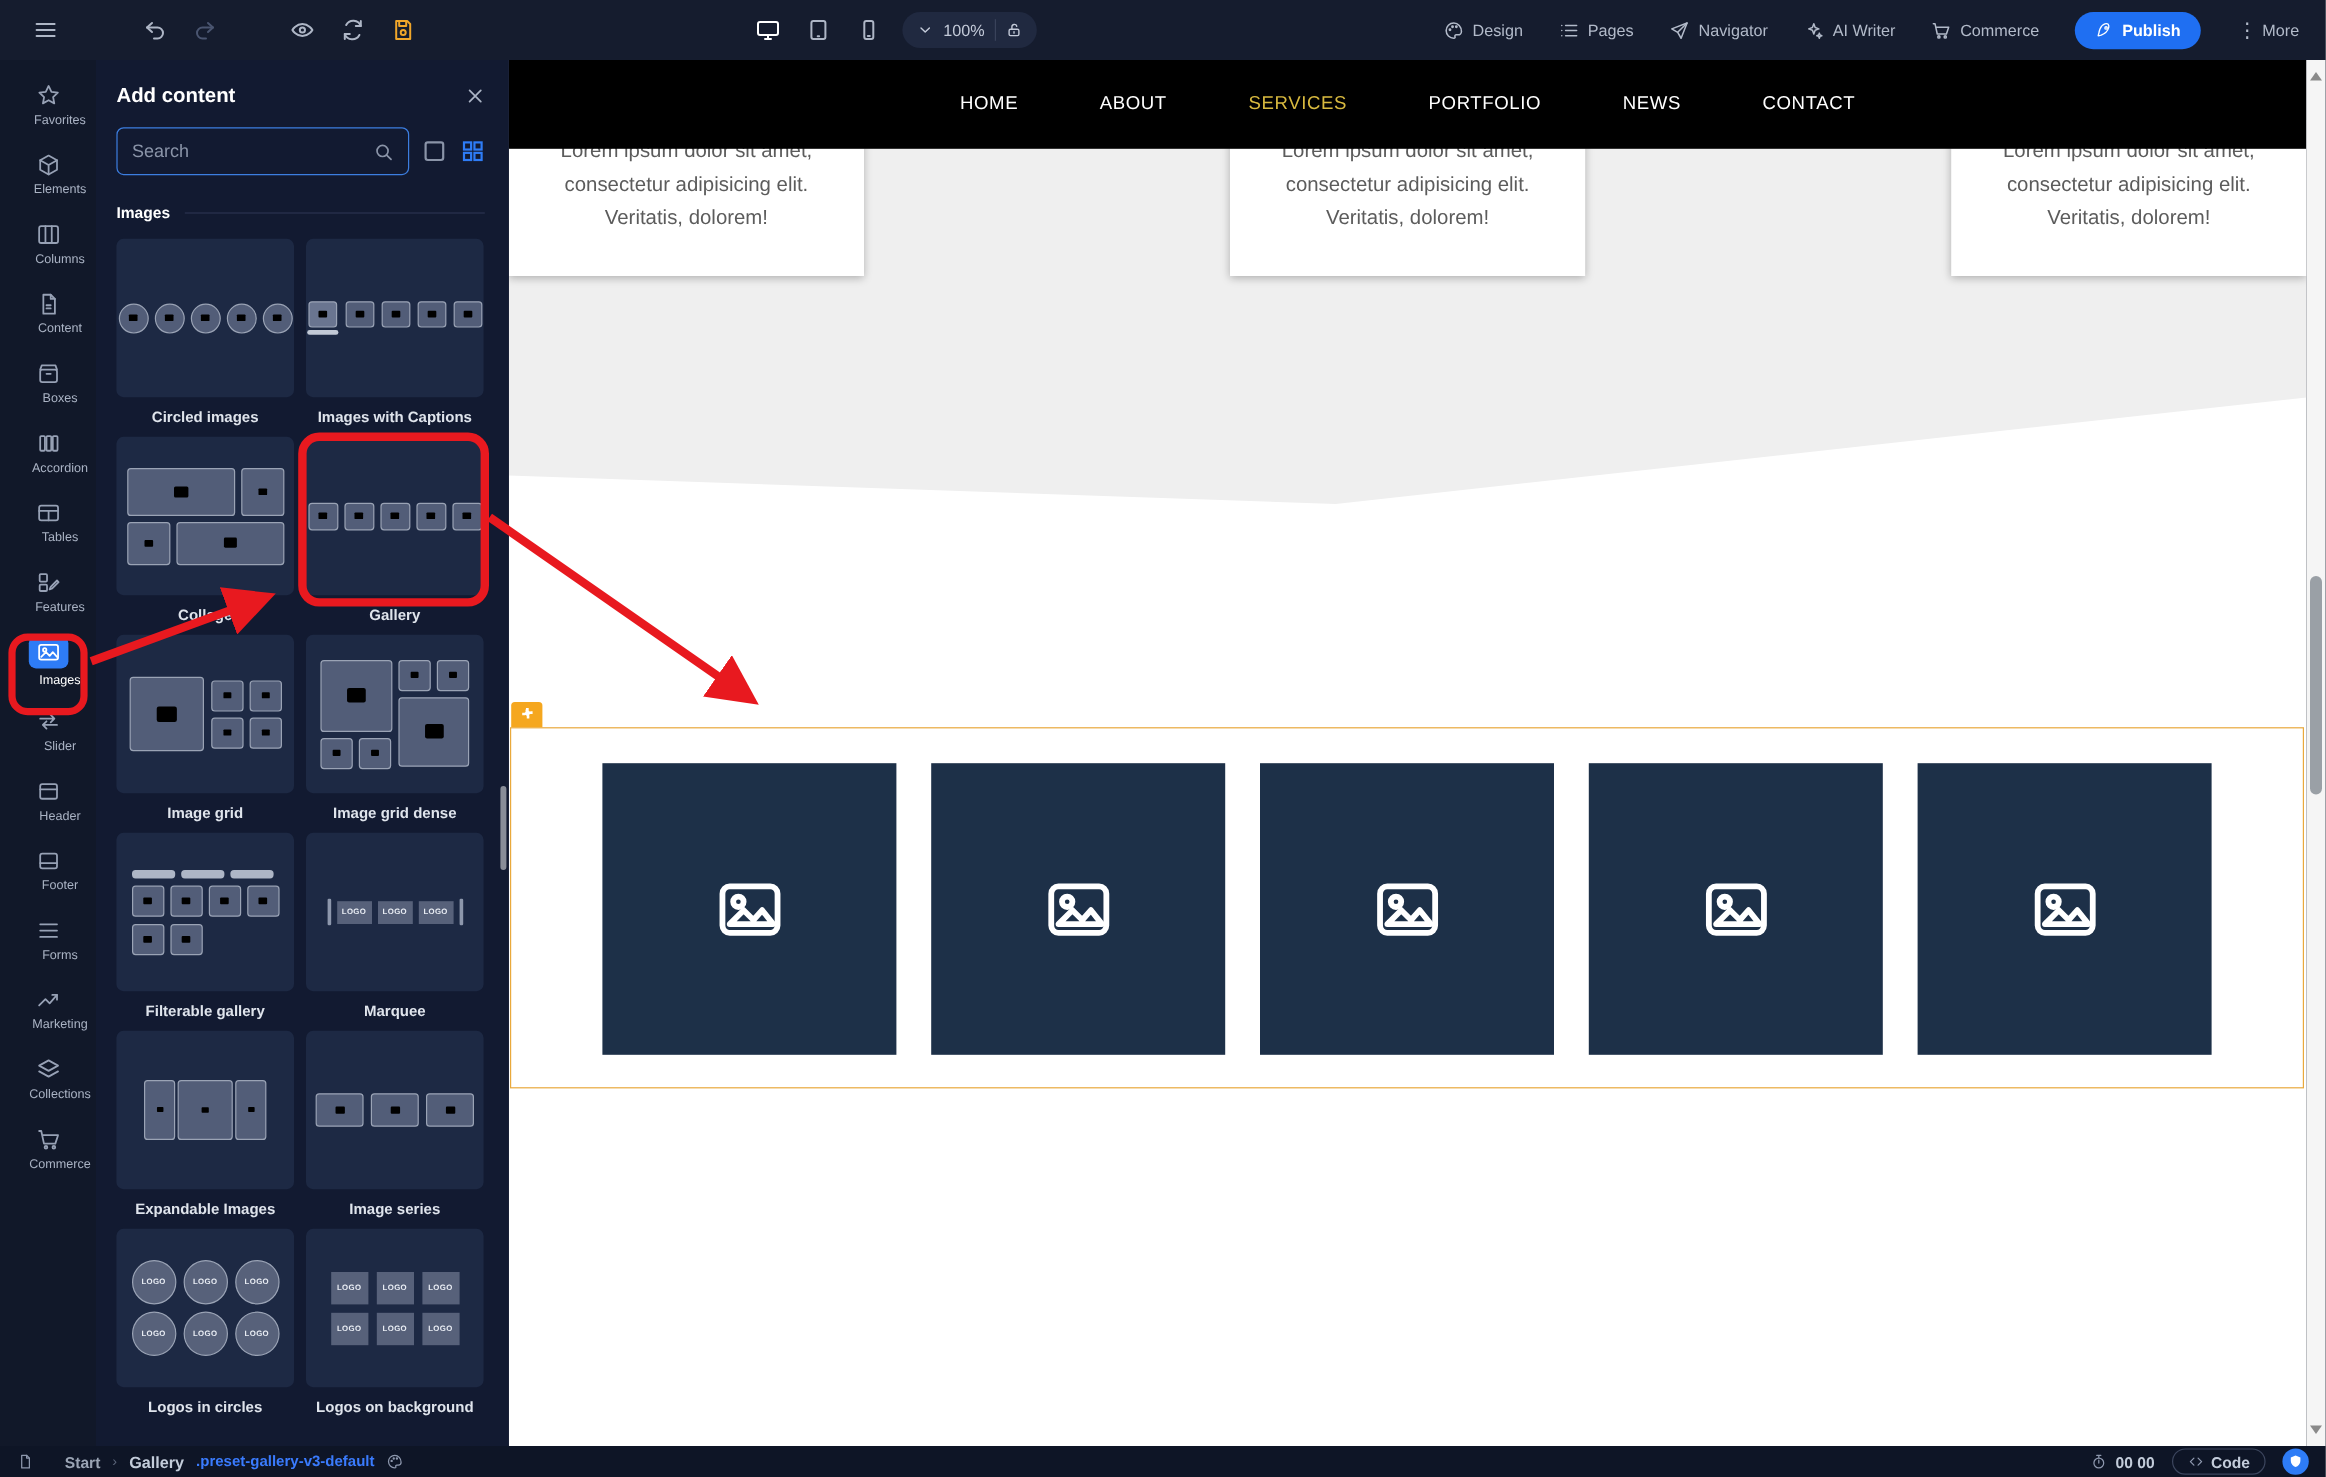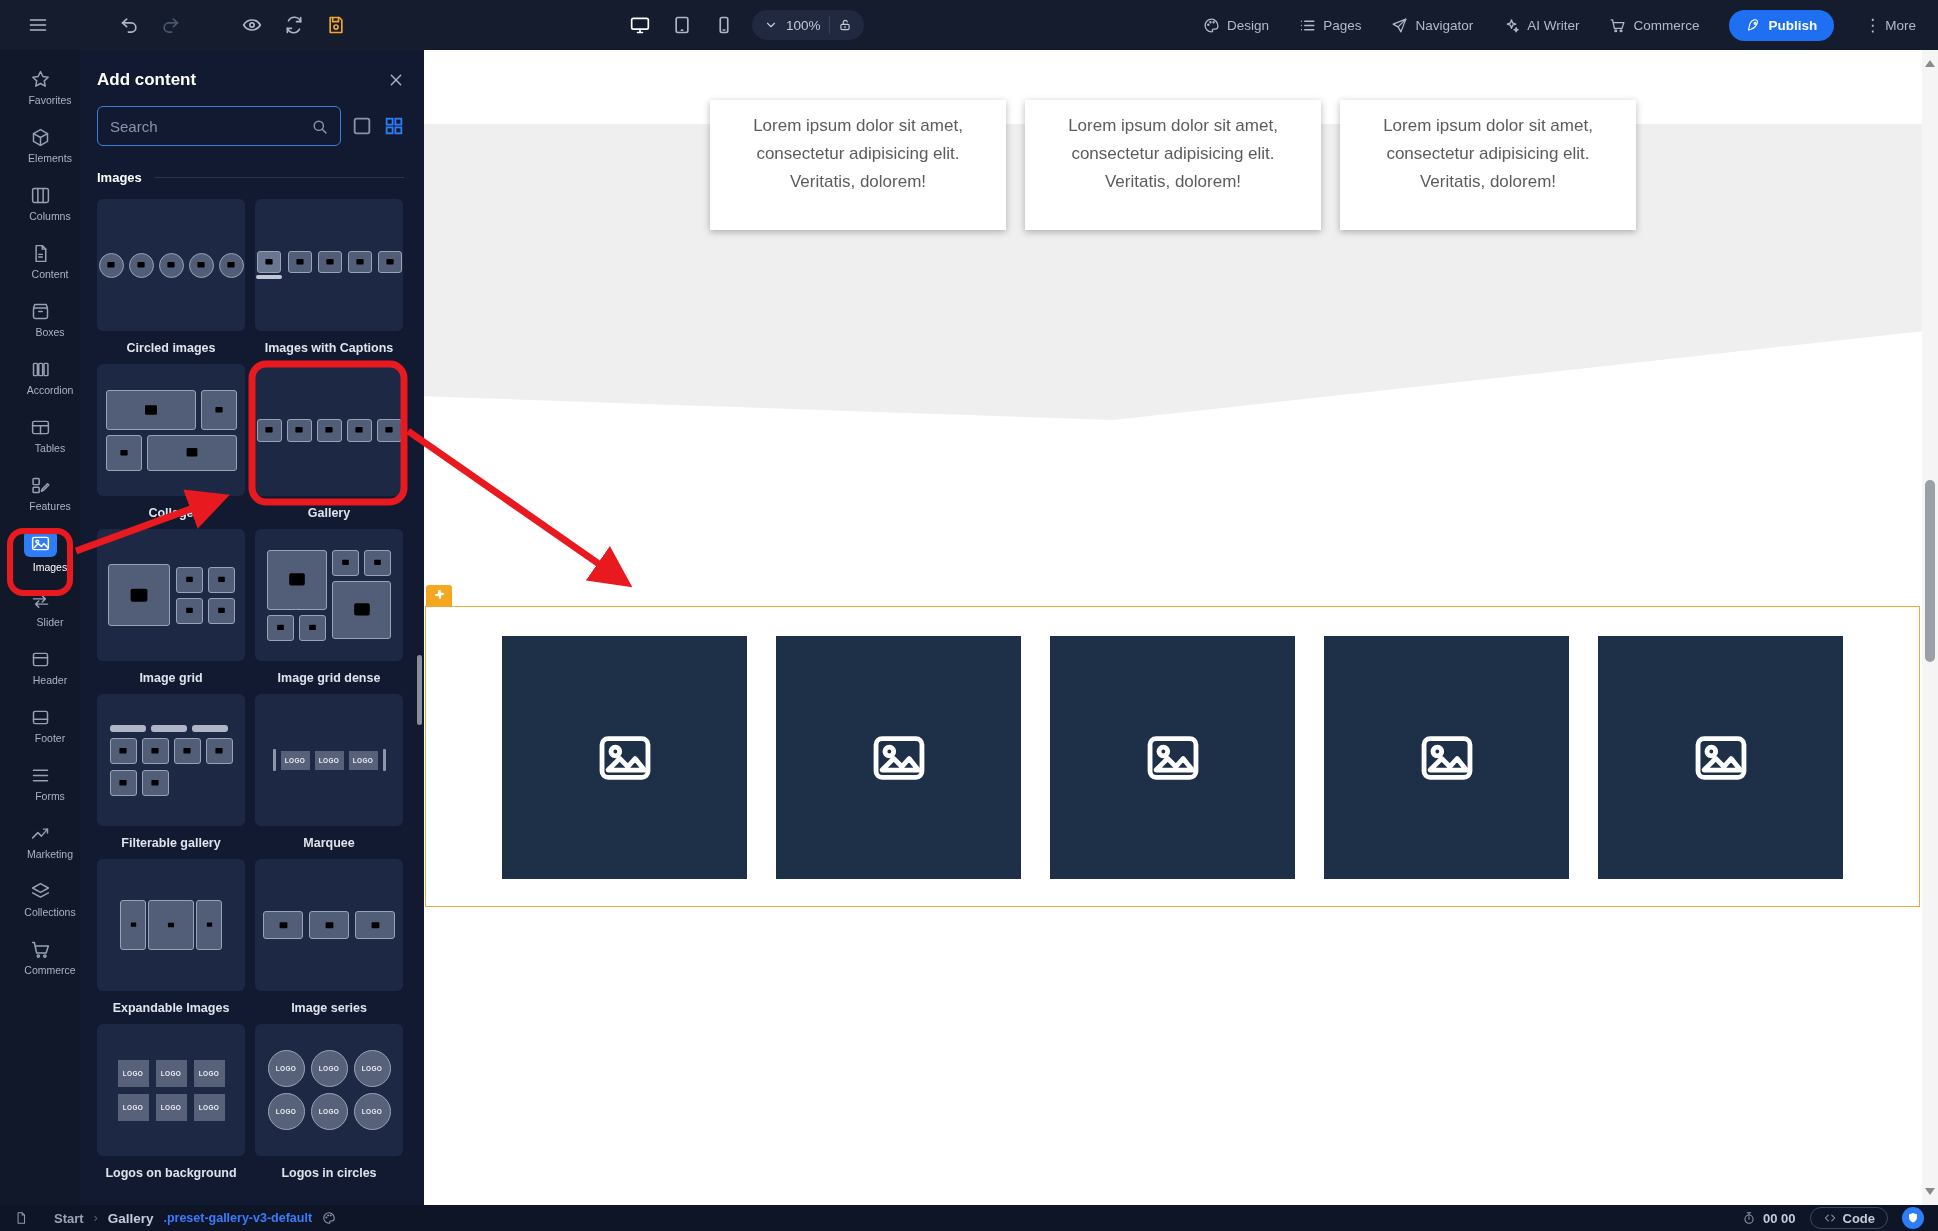--- a/index.html
+++ b/index.html
@@ -82,21 +82,21 @@
                   background:rgba(255,255,255,.5); border-radius:3px; }
 
   
   .canvas { position:absolute; left:424px; top:50px; width:1498px; height:1155px; background:#ffffff; overflow:hidden; }
   .gray-shape { position:absolute; left:0; top:74px; width:1498px; height:296px; background:#efefef;
                 clip-path:polygon(0 0,100% 0,100% 70%,46% 100%,0 92%); z-index:1; }
   .site-nav { position:absolute; left:0; top:0; width:1498px; height:74px; background:#000;
               display:flex; align-items:center; justify-content:center; gap:68px; z-index:3; }
   .nav-link { color:#fff; font-size:15.5px; letter-spacing:.5px; cursor:pointer; }
   .nav-link.active { color:#d8b93f; }
-  .cards { position:absolute; left:0; top:50px; width:1498px; display:flex; justify-content:center; gap:19px; z-index:2; }
+  .cards { position:absolute; left:0; top:50px; width:1498px; display:flex; justify-content:space-between; gap:19px; z-index:2; }
   .card { width:296px; height:130px; background:#fff; box-shadow:0 2px 7px rgba(0,0,0,.28);
           padding-top:12px; text-align:center; color:#5c5c5c; font-size:17px; line-height:28px; }
   .gallery-section { position:absolute; left:1px; top:556px; width:1495px; height:301px; background:#fff;
                      border:1px solid #e9a93c; display:flex; justify-content:center; align-items:flex-start;
                      gap:29px; padding-top:29px; z-index:2; }
   .section-tab { position:absolute; left:2px; top:535px; width:26px; height:21px; background:#f5a71f;
                  border-radius:3px 3px 0 0; display:flex; align-items:center; justify-content:center; z-index:4; cursor:pointer; }
   .section-tab svg { width:13px; height:13px; fill:#fff; }
   .gtile { width:245px; height:243px; background:#1d3048; display:flex; align-items:center; justify-content:center; cursor:pointer; }
   .gtile svg { width:72px; height:58px; stroke:#fff; fill:none; stroke-width:2; stroke-linecap:round; stroke-linejoin:round; }
@@ -935,44 +935,44 @@
                   <path d="M5 16.5l4.5-4.5 3.5 3.5 3-3.5 4 4.5"></path>
                 </svg>
               </span>
             </span>
           </div>
         </div>
      <div class="tile-lbl">Image series</div>
       </div>
       <div class="tile">
      <div class="thumb">
+          <div style="display:grid;grid-template-columns:repeat(3,37px);gap:6px">
+            <span class="logo-sq logo-c" style="width:37px;height:37px">LOGO</span>
+            <span class="logo-sq logo-c" style="width:37px;height:37px">LOGO</span>
+            <span class="logo-sq logo-c" style="width:37px;height:37px">LOGO</span>
+            <span class="logo-sq logo-c" style="width:37px;height:37px">LOGO</span>
+            <span class="logo-sq logo-c" style="width:37px;height:37px">LOGO</span>
+            <span class="logo-sq logo-c" style="width:37px;height:37px">LOGO</span>
+          </div>
+        </div>
+     <div class="tile-lbl">Logos in circles</div>
+      </div>
+      <div class="tile">
+     <div class="thumb">
           <div style="display:grid;grid-template-columns:repeat(3,31px);gap:7px">
             <span class="logo-sq" style="width:31px;height:27px">LOGO</span>
             <span class="logo-sq" style="width:31px;height:27px">LOGO</span>
             <span class="logo-sq" style="width:31px;height:27px">LOGO</span>
             <span class="logo-sq" style="width:31px;height:27px">LOGO</span>
             <span class="logo-sq" style="width:31px;height:27px">LOGO</span>
             <span class="logo-sq" style="width:31px;height:27px">LOGO</span>
           </div>
         </div>
      <div class="tile-lbl">Logos on background</div>
       </div>
-      <div class="tile">
-     <div class="thumb">
-          <div style="display:grid;grid-template-columns:repeat(3,37px);gap:6px">
-            <span class="logo-sq logo-c" style="width:37px;height:37px">LOGO</span>
-            <span class="logo-sq logo-c" style="width:37px;height:37px">LOGO</span>
-            <span class="logo-sq logo-c" style="width:37px;height:37px">LOGO</span>
-            <span class="logo-sq logo-c" style="width:37px;height:37px">LOGO</span>
-            <span class="logo-sq logo-c" style="width:37px;height:37px">LOGO</span>
-            <span class="logo-sq logo-c" style="width:37px;height:37px">LOGO</span>
-          </div>
-        </div>
-     <div class="tile-lbl">Logos in circles</div>
-      </div>
     </div>
   <div class="panel-scroll"></div>
 </div>
 
 <div class="canvas">
   <div class="gray-shape"></div>
   <div class="cards" id="cards-slot">
       <div class="card">
         <div>Lorem ipsum dolor sit amet,</div>
         <div>consectetur adipisicing elit.</div>
@@ -981,20 +981,28 @@
       <div class="card">
         <div>Lorem ipsum dolor sit amet,</div>
         <div>consectetur adipisicing elit.</div>
         <div>Veritatis, dolorem!</div>
       </div>
       <div class="card">
         <div>Lorem ipsum dolor sit amet,</div>
         <div>consectetur adipisicing elit.</div>
         <div>Veritatis, dolorem!</div>
       </div>
+    </div>
+  <div class="site-nav" id="nav-slot">
+      <span class="nav-link">HOME</span>
+      <span class="nav-link">ABOUT</span>
+      <span class="nav-link active">SERVICES</span>
+      <span class="nav-link">PORTFOLIO</span>
+      <span class="nav-link">NEWS</span>
+      <span class="nav-link">CONTACT</span>
     </div>
   <div class="section-tab">
     <span>
         <svg viewBox="0 0 24 24">
           <path d="M10 2h4v3.2a2 2 0 0 0 3 1.8H20v4h-3.2a2 2 0 0 0-1.8 3V18h-4v-3.2a2 2 0 0 0-3-1.8H4v-4h3.2a2 2 0 0 0 1.8-3z"></path>
         </svg>
       </span>
   </div>
   <div class="gallery-section" id="gallery-slot">
       <div class="gtile">

